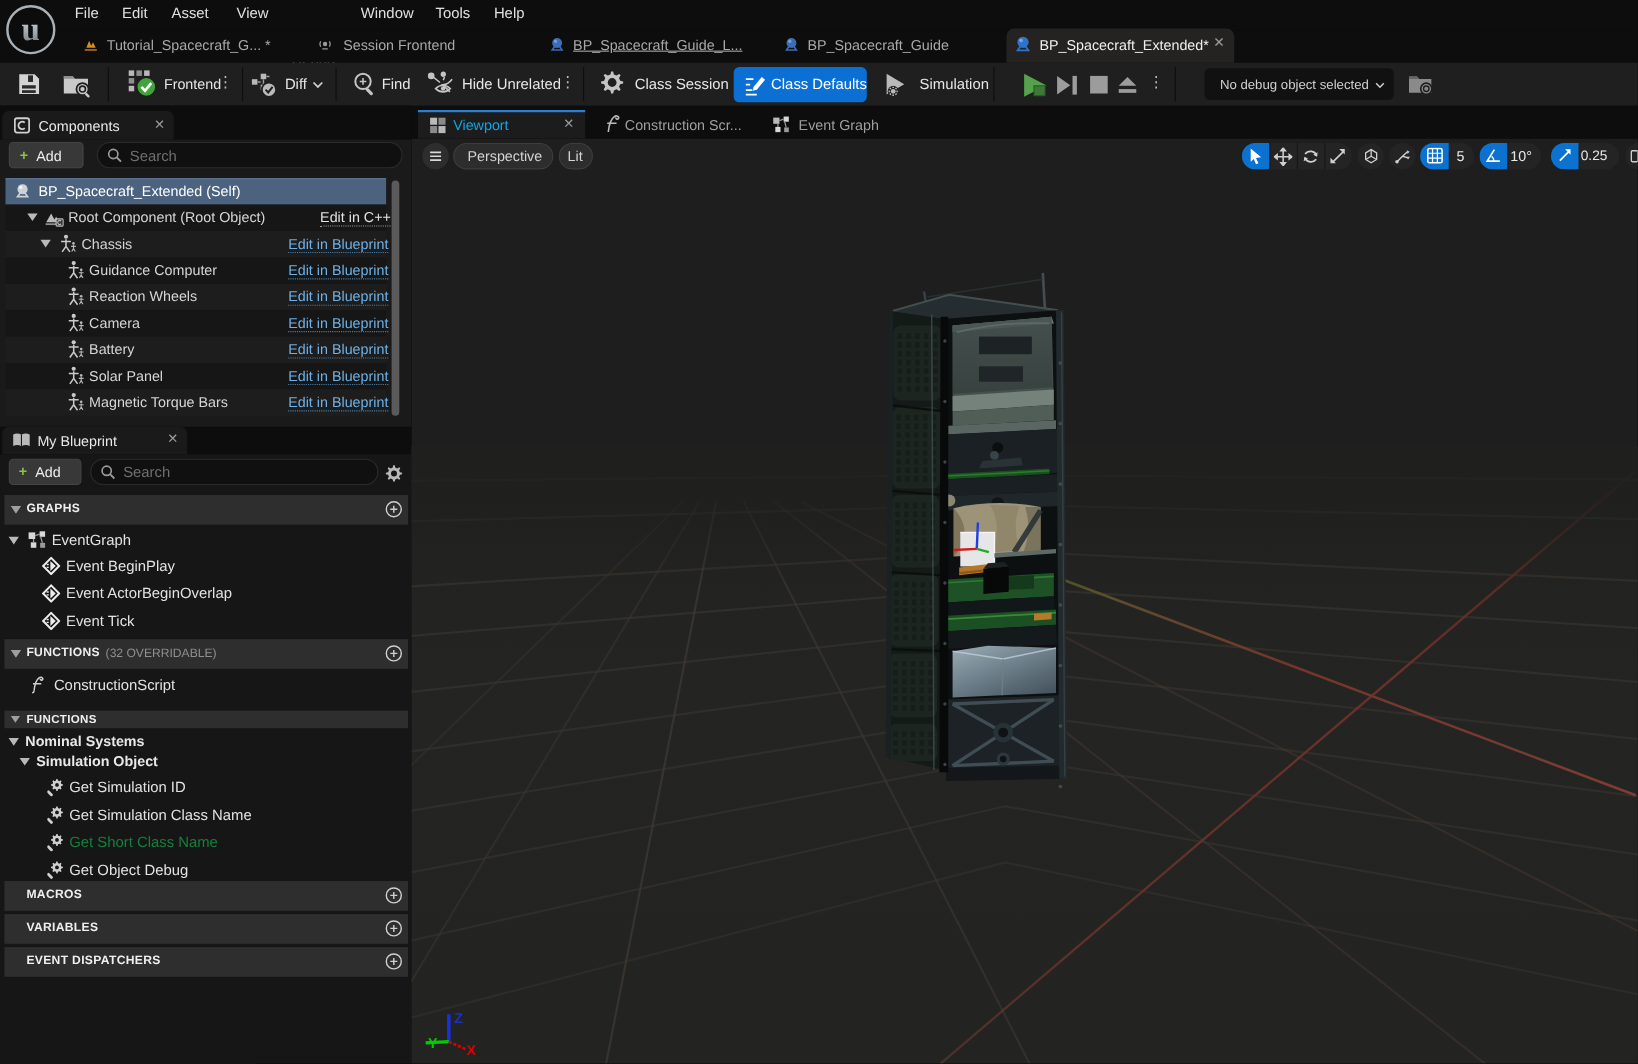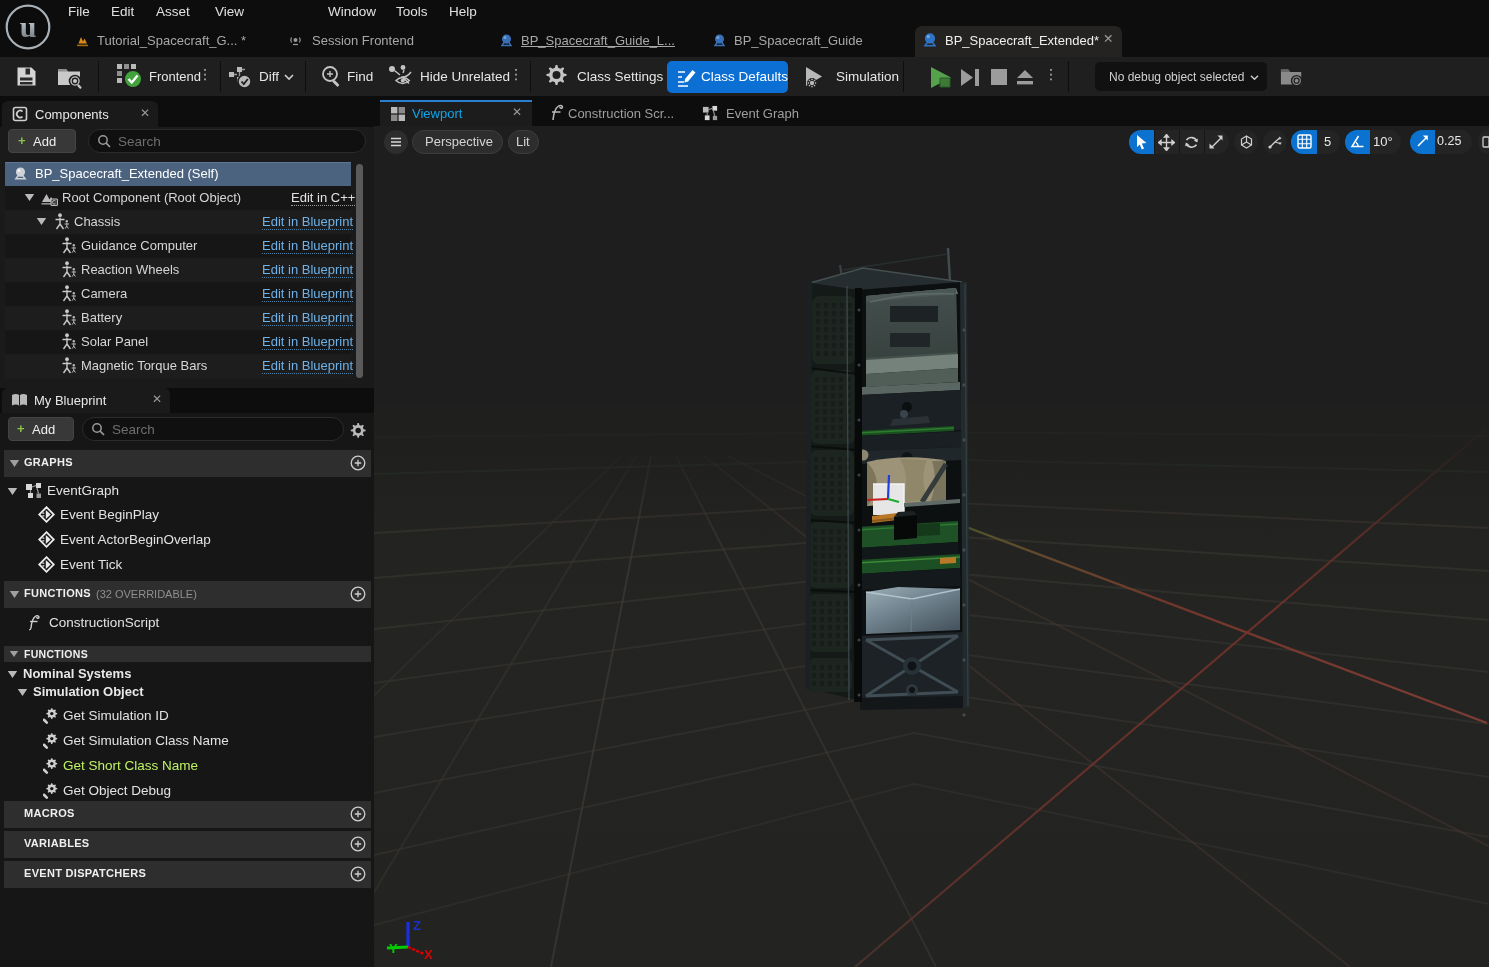--- a/index.html
+++ b/index.html
@@ -152,21 +152,21 @@
 <div class="txt" style="left:420px;top:69px;font-size:13.5px;color:#e6e6e6;">Hide Unrelated</div>
 <div class="txt" style="left:509px;top:66px;font-size:14px;color:#bdbdbd;">⋮</div>
 <div class="abs" style="left:530px;top:61px;width:1px;height:31px;background:#0e0e0e;"></div>
 
 <svg class="abs" style="left:545px;top:64px;" width="25" height="25" viewBox="0 0 25 25">
 <g fill="#c4c4c4">
 <path d="M12.5 3 L14.5 3 L15.2 6 L17.8 7.1 L20.5 5.5 L21.9 6.9 L20.3 9.6 L21.4 12.2 L24.4 12.9 L24.4 14.9 L21.4 15.6 L20.3 18.2 L21.9 20.9 L20.5 22.3 L17.8 20.7 L15.2 21.8 L14.5 24.8 L12.5 24.8 L11.8 21.8 L9.2 20.7 L6.5 22.3 L5.1 20.9 L6.7 18.2 L5.6 15.6 L2.6 14.9 L2.6 12.9 L5.6 12.2 L6.7 9.6 L5.1 6.9 L6.5 5.5 L9.2 7.1 L11.8 6 Z" transform="scale(0.92) translate(-1,-2)"></path>
 </g>
 <circle cx="11.5" cy="11" r="4" fill="#1f1f1f"></circle>
 </svg>
-<div class="txt" style="left:577px;top:69px;font-size:13.5px;color:#e6e6e6;">Class Settings</div>
+<div class="txt" style="left:577px;top:69px;font-size:13.5px;color:#e6e6e6;">Class Session</div>
 
 <div class="abs" style="left:667px;top:61px;width:121px;height:32px;background:#0b6fd4;border-radius:5px;"></div>
 <svg class="abs" style="left:676px;top:67px;" width="21" height="21" viewBox="0 0 21 21">
 <path d="M2 5 L9 5 M2 10 L6 10 M2 15 L8 15 M2 19 L12 19" stroke="#fff" stroke-width="1.6"></path>
 <path d="M9 12 L16.5 3 L19.5 5.5 L12 14.5 L8.5 15.5 Z" fill="#fff"></path>
 </svg>
 <div class="txt" style="left:701px;top:69px;font-size:13.5px;color:#fff;">Class Defaults</div>
 
 <svg class="abs" style="left:802px;top:64px;" width="27" height="27" viewBox="0 0 27 27">
 <path d="M4 3 L20 12.5 L4 22 Z" fill="#b9b9b9"></path>
@@ -469,21 +469,21 @@
 <circle cx="8.8" cy="6.6" r="1.7" fill="#161616"></circle>
 </svg>
 <div class="txt" style="left:63px;top:733px;font-size:13.5px;color:#e2e2e2;">Get Simulation Class Name</div>
 <svg class="abs" style="left:43px;top:757px;" width="17" height="17" viewBox="0 0 17 17">
 <g fill="#cfcfcf">
 <path d="M10.5 1.5 L12 1.5 L12.4 3.3 L14 4 L15.6 3.1 L16.6 4.1 L15.7 5.7 L16.4 7.3 L18.2 7.7 L18.2 9.2 L16.4 9.6 L15.7 11.2 L16.6 12.8 L15.6 13.8 L14 12.9 L12.4 13.6 L12 15.4 L10.5 15.4 L10.1 13.6 L8.5 12.9 L6.9 13.8 L5.9 12.8 L6.8 11.2 L6.1 9.6 L4.3 9.2 L4.3 7.7 L6.1 7.3 L6.8 5.7 L5.9 4.1 L6.9 3.1 L8.5 4 L10.1 3.3 Z" transform="scale(0.78)"></path>
 <rect x="1" y="11" width="6.5" height="2.6" rx="1.2" transform="rotate(45 1 11)"></rect>
 </g>
 <circle cx="8.8" cy="6.6" r="1.7" fill="#161616"></circle>
 </svg>
-<div class="txt" style="left:63px;top:758px;font-size:13.5px;color:#bef264;">Get Short Class Name</div>
+<div class="txt" style="left:63px;top:758px;font-size:13.5px;color:#15803d;">Get Short Class Name</div>
 <svg class="abs" style="left:43px;top:782px;" width="17" height="17" viewBox="0 0 17 17">
 <g fill="#cfcfcf">
 <path d="M10.5 1.5 L12 1.5 L12.4 3.3 L14 4 L15.6 3.1 L16.6 4.1 L15.7 5.7 L16.4 7.3 L18.2 7.7 L18.2 9.2 L16.4 9.6 L15.7 11.2 L16.6 12.8 L15.6 13.8 L14 12.9 L12.4 13.6 L12 15.4 L10.5 15.4 L10.1 13.6 L8.5 12.9 L6.9 13.8 L5.9 12.8 L6.8 11.2 L6.1 9.6 L4.3 9.2 L4.3 7.7 L6.1 7.3 L6.8 5.7 L5.9 4.1 L6.9 3.1 L8.5 4 L10.1 3.3 Z" transform="scale(0.78)"></path>
 <rect x="1" y="11" width="6.5" height="2.6" rx="1.2" transform="rotate(45 1 11)"></rect>
 </g>
 <circle cx="8.8" cy="6.6" r="1.7" fill="#161616"></circle>
 </svg>
 <div class="txt" style="left:63px;top:783px;font-size:13.5px;color:#e2e2e2;">Get Object Debug</div>
 <div class="abs" style="left:4px;top:801px;width:367px;height:27px;background:#2e2e2e;"></div>
       <div class="txt" style="left:24px;top:807px;font-size:11px;font-weight:bold;color:#efefef;letter-spacing:0.3px;">MACROS</div>

